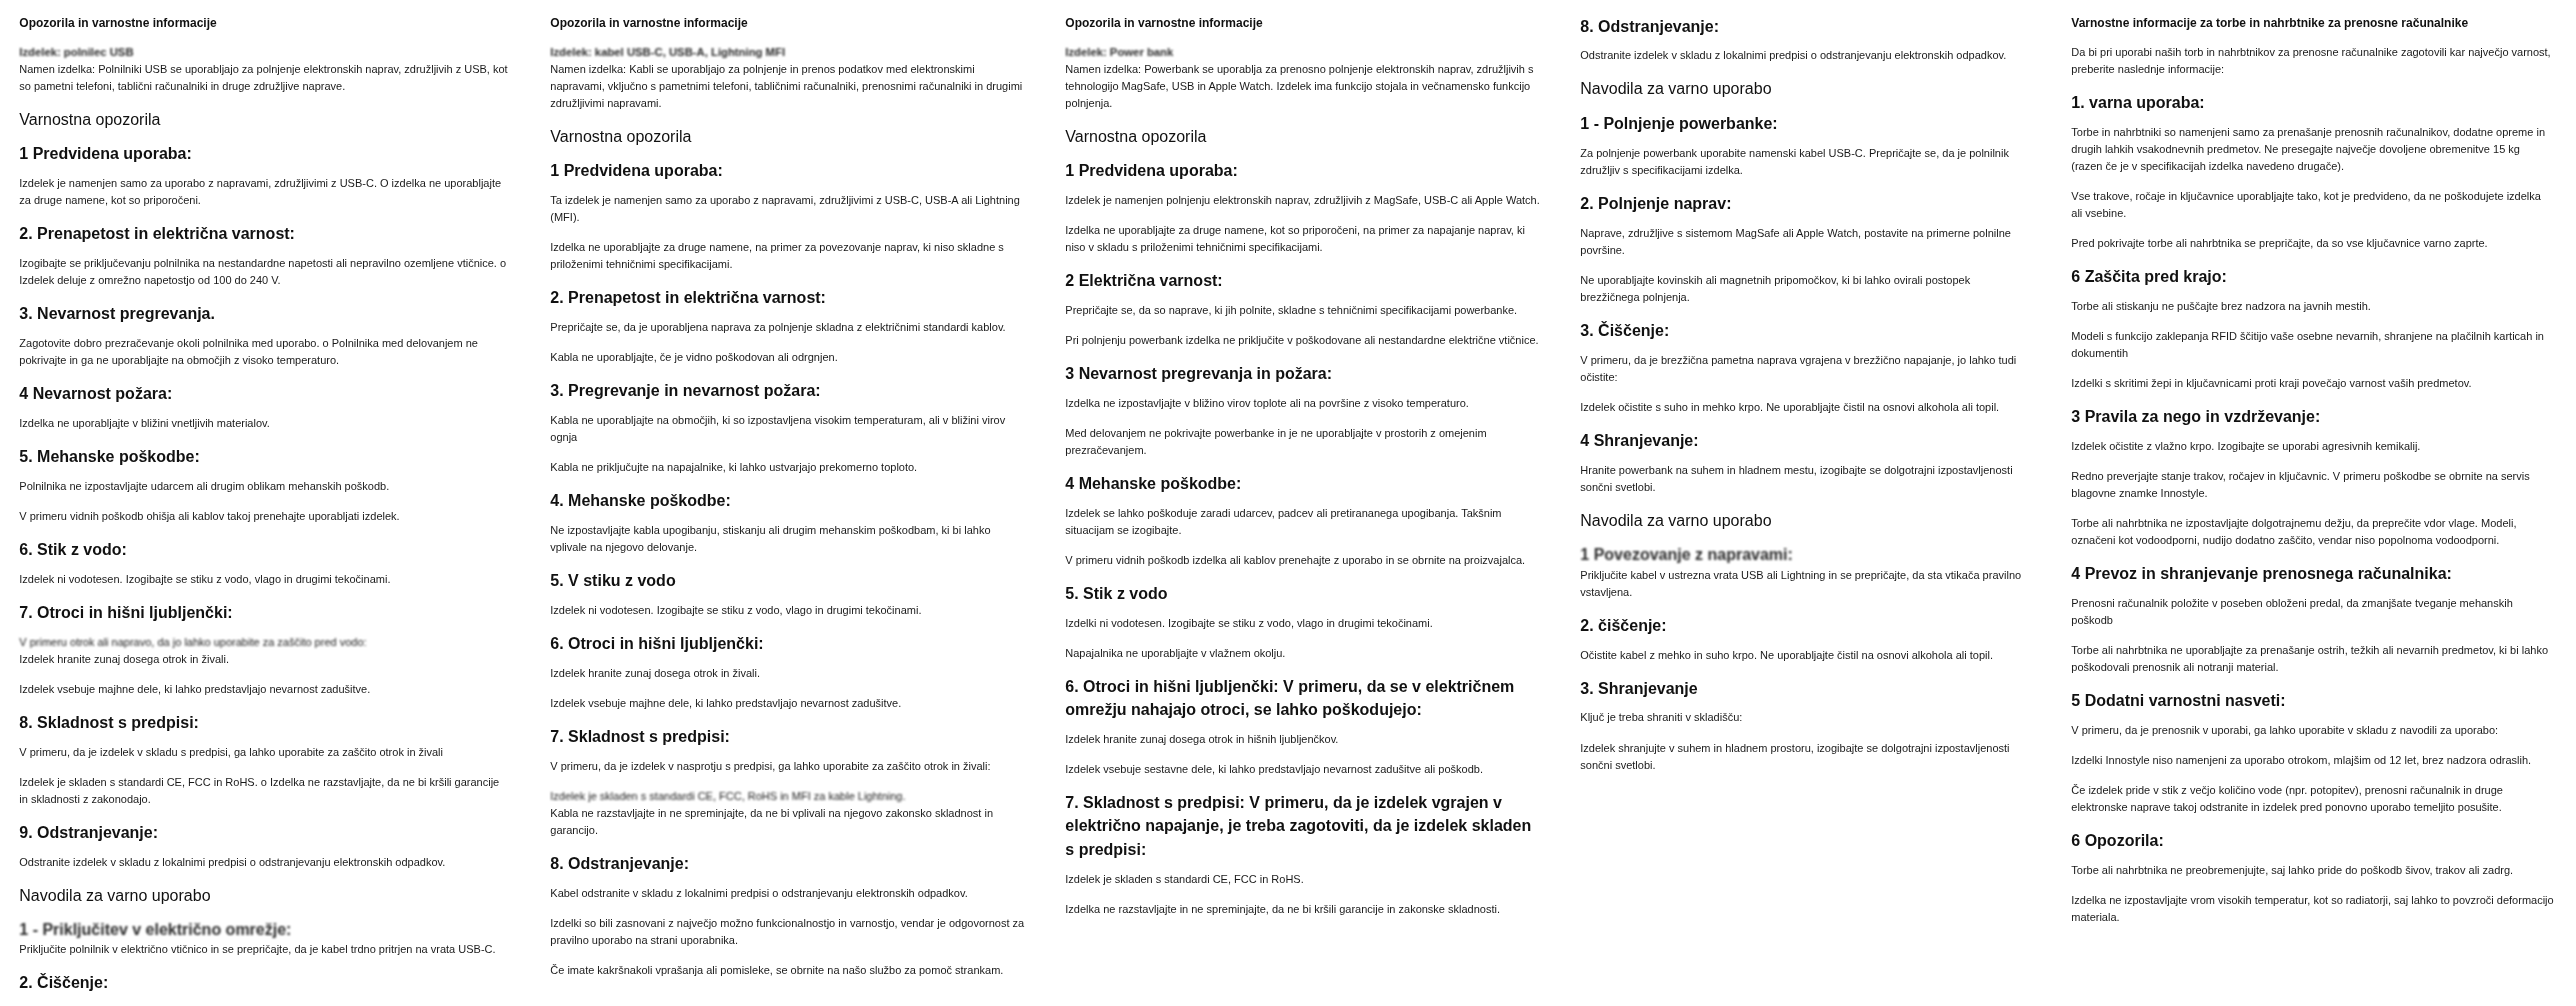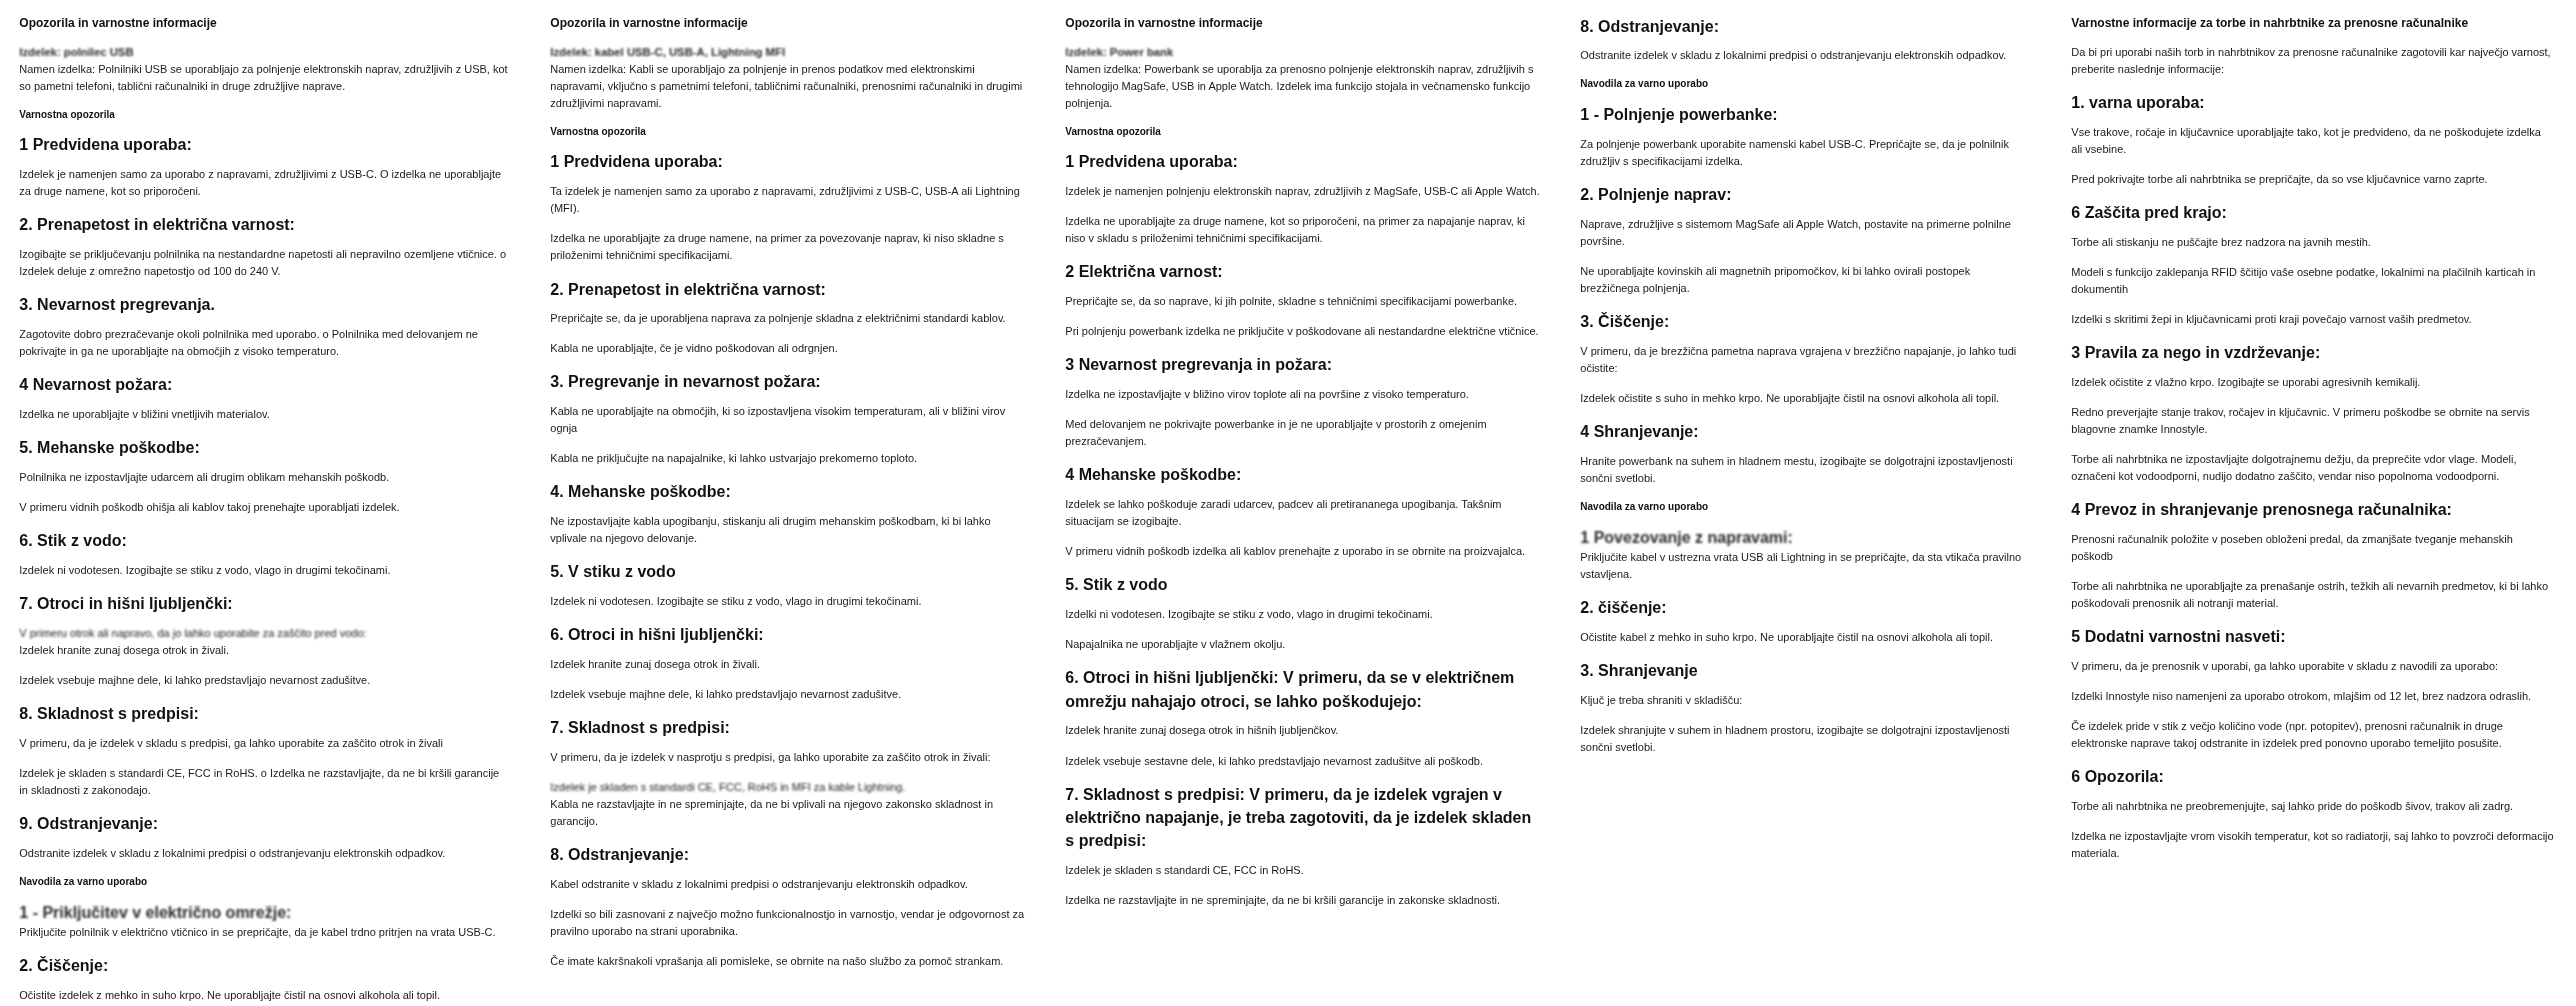--- a/index.html
+++ b/index.html
@@ -55,22 +55,22 @@
     color: #1a1a1a;
   }
   .heading {
     font-size: 16px;
     font-weight: bold;
     line-height: 1.45;
     margin: 0 0 9.7px 0;
     color: #111;
   }
   .section-head {
-    font-size: 10px;
-    font-weight: bold;
+    font-size: 16px;
+    font-weight: normal;
     line-height: 1.45;
     margin: 4.8px 0 11.3px 0;
     color: #111;
   }
   .blurred {
     color: #2a2a2a;
     filter: blur(1.3px);
     display: inline;
   }
   .blurred-soft {
@@ -83,25 +83,26 @@
 
 <div class="page">
   <div class="col col-1"><div class="doc-title">Opozorila in varnostne informacije</div><div class="subtitle blurred">Izdelek: polnilec USB</div><div class="para">Namen izdelka: Polnilniki USB se uporabljajo za polnjenje elektronskih naprav, združljivih z USB, kot so pametni telefoni, tablični računalniki in druge združljive naprave.</div><div class="section-head">Varnostna opozorila</div><div class="heading">1 Predvidena uporaba:</div><div class="para">Izdelek je namenjen samo za uporabo z napravami, združljivimi z USB-C. O izdelka ne uporabljajte za druge namene, kot so priporočeni.</div><div class="heading">2. Prenapetost in električna varnost:</div><div class="para">Izogibajte se priključevanju polnilnika na nestandardne napetosti ali nepravilno ozemljene vtičnice. o Izdelek deluje z omrežno napetostjo od 100 do 240 V.</div><div class="heading">3. Nevarnost pregrevanja.</div><div class="para">Zagotovite dobro prezračevanje okoli polnilnika med uporabo. o Polnilnika med delovanjem ne pokrivajte in ga ne uporabljajte na območjih z visoko temperaturo.</div><div class="heading">4 Nevarnost požara:</div><div class="para">Izdelka ne uporabljajte v bližini vnetljivih materialov.</div><div class="heading">5. Mehanske poškodbe:</div><div class="para">Polnilnika ne izpostavljajte udarcem ali drugim oblikam mehanskih poškodb.</div><div class="para">V primeru vidnih poškodb ohišja ali kablov takoj prenehajte uporabljati izdelek.</div><div class="heading">6. Stik z vodo:</div><div class="para">Izdelek ni vodotesen. Izogibajte se stiku z vodo, vlago in drugimi tekočinami.</div><div class="heading">7. Otroci in hišni ljubljenčki:</div><div class="para blurred-soft">V primeru otrok ali napravo, da jo lahko uporabite za zaščito pred vodo:</div><div class="para">Izdelek hranite zunaj dosega otrok in živali.</div><div class="para">Izdelek vsebuje majhne dele, ki lahko predstavljajo nevarnost zadušitve.</div><div class="heading">8. Skladnost s predpisi:</div><div class="para">V primeru, da je izdelek v skladu s predpisi, ga lahko uporabite za zaščito otrok in živali</div><div class="para">Izdelek je skladen s standardi CE, FCC in RoHS. o Izdelka ne razstavljajte, da ne bi kršili garancije in skladnosti z zakonodajo.</div><div class="heading">9. Odstranjevanje:</div><div class="para">Odstranite izdelek v skladu z lokalnimi predpisi o odstranjevanju elektronskih odpadkov.</div><div class="section-head">Navodila za varno uporabo</div><div class="heading blurred">1 - Priključitev v električno omrežje:</div><div class="para">Priključite polnilnik v električno vtičnico in se prepričajte, da je kabel trdno pritrjen na vrata USB-C.</div><div class="heading">2. Čiščenje:</div><div class="para">Očistite izdelek z mehko in suho krpo. Ne uporabljajte čistil na osnovi alkohola ali topil.</div><div class="heading">3. Shranjevanje:</div><div class="para">Zaščito napravo lahko shranite v skladišče, če je to potrebno</div><div class="para">Izdelek shranjujte v suhem in hladnem prostoru, izogibajte se dolgotrajni izpostavljenosti sončni svetlobi.</div></div>
   <div class="col col-2"><div class="doc-title">Opozorila in varnostne informacije</div><div class="subtitle blurred">Izdelek: kabel USB-C, USB-A, Lightning MFI</div><div class="para">Namen izdelka: Kabli se uporabljajo za polnjenje in prenos podatkov med elektronskimi napravami, vključno s pametnimi telefoni, tabličnimi računalniki, prenosnimi računalniki in drugimi združljivimi napravami.</div><div class="section-head">Varnostna opozorila</div><div class="heading">1 Predvidena uporaba:</div><div class="para">Ta izdelek je namenjen samo za uporabo z napravami, združljivimi z USB-C, USB-A ali Lightning (MFI).</div><div class="para">Izdelka ne uporabljajte za druge namene, na primer za povezovanje naprav, ki niso skladne s priloženimi tehničnimi specifikacijami.</div><div class="heading">2. Prenapetost in električna varnost:</div><div class="para">Prepričajte se, da je uporabljena naprava za polnjenje skladna z električnimi standardi kablov.</div><div class="para">Kabla ne uporabljajte, če je vidno poškodovan ali odrgnjen.</div><div class="heading">3. Pregrevanje in nevarnost požara:</div><div class="para">Kabla ne uporabljajte na območjih, ki so izpostavljena visokim temperaturam, ali v bližini virov ognja</div><div class="para">Kabla ne priključujte na napajalnike, ki lahko ustvarjajo prekomerno toploto.</div><div class="heading">4. Mehanske poškodbe:</div><div class="para">Ne izpostavljajte kabla upogibanju, stiskanju ali drugim mehanskim poškodbam, ki bi lahko vplivale na njegovo delovanje.</div><div class="heading">5. V stiku z vodo</div><div class="para">Izdelek ni vodotesen. Izogibajte se stiku z vodo, vlago in drugimi tekočinami.</div><div class="heading">6. Otroci in hišni ljubljenčki:</div><div class="para">Izdelek hranite zunaj dosega otrok in živali.</div><div class="para">Izdelek vsebuje majhne dele, ki lahko predstavljajo nevarnost zadušitve.</div><div class="heading">7. Skladnost s predpisi:</div><div class="para">V primeru, da je izdelek v nasprotju s predpisi, ga lahko uporabite za zaščito otrok in živali:</div><div class="para blurred-soft">Izdelek je skladen s standardi CE, FCC, RoHS in MFI za kable Lightning.</div><div class="para">Kabla ne razstavljajte in ne spreminjajte, da ne bi vplivali na njegovo zakonsko skladnost in garancijo.</div><div class="heading">8. Odstranjevanje:</div><div class="para">Kabel odstranite v skladu z lokalnimi predpisi o odstranjevanju elektronskih odpadkov.</div><div class="para">Izdelki so bili zasnovani z največjo možno funkcionalnostjo in varnostjo, vendar je odgovornost za pravilno uporabo na strani uporabnika.</div><div class="para">Če imate kakršnakoli vprašanja ali pomisleke, se obrnite na našo službo za pomoč strankam.</div></div>
   <div class="col col-3"><div class="doc-title">Opozorila in varnostne informacije</div><div class="subtitle blurred">Izdelek: Power bank</div><div class="para">Namen izdelka: Powerbank se uporablja za prenosno polnjenje elektronskih naprav, združljivih s tehnologijo MagSafe, USB in Apple Watch. Izdelek ima funkcijo stojala in večnamensko funkcijo polnjenja.</div><div class="section-head">Varnostna opozorila</div><div class="heading">1 Predvidena uporaba:</div><div class="para">Izdelek je namenjen polnjenju elektronskih naprav, združljivih z MagSafe, USB-C ali Apple Watch.</div><div class="para">Izdelka ne uporabljajte za druge namene, kot so priporočeni, na primer za napajanje naprav, ki niso v skladu s priloženimi tehničnimi specifikacijami.</div><div class="heading">2 Električna varnost:</div><div class="para">Prepričajte se, da so naprave, ki jih polnite, skladne s tehničnimi specifikacijami powerbanke.</div><div class="para">Pri polnjenju powerbank izdelka ne priključite v poškodovane ali nestandardne električne vtičnice.</div><div class="heading">3 Nevarnost pregrevanja in požara:</div><div class="para">Izdelka ne izpostavljajte v bližino virov toplote ali na površine z visoko temperaturo.</div><div class="para">Med delovanjem ne pokrivajte powerbanke in je ne uporabljajte v prostorih z omejenim prezračevanjem.</div><div class="heading">4 Mehanske poškodbe:</div><div class="para">Izdelek se lahko poškoduje zaradi udarcev, padcev ali pretirananega upogibanja. Takšnim situacijam se izogibajte.</div><div class="para">V primeru vidnih poškodb izdelka ali kablov prenehajte z uporabo in se obrnite na proizvajalca.</div><div class="heading">5. Stik z vodo</div><div class="para">Izdelki ni vodotesen. Izogibajte se stiku z vodo, vlago in drugimi tekočinami.</div><div class="para">Napajalnika ne uporabljajte v vlažnem okolju.</div><div class="heading">6. Otroci in hišni ljubljenčki: V primeru, da se v električnem omrežju nahajajo otroci, se lahko poškodujejo:</div><div class="para">Izdelek hranite zunaj dosega otrok in hišnih ljubljenčkov.</div><div class="para">Izdelek vsebuje sestavne dele, ki lahko predstavljajo nevarnost zadušitve ali poškodb.</div><div class="heading">7. Skladnost s predpisi: V primeru, da je izdelek vgrajen v električno napajanje, je treba zagotoviti, da je izdelek skladen s predpisi:</div><div class="para">Izdelek je skladen s standardi CE, FCC in RoHS.</div><div class="para">Izdelka ne razstavljajte in ne spreminjajte, da ne bi kršili garancije in zakonske skladnosti.</div></div>
   <div class="col col-4"><div class="heading">8. Odstranjevanje:</div><div class="para">Odstranite izdelek v skladu z lokalnimi predpisi o odstranjevanju elektronskih odpadkov.</div><div class="section-head">Navodila za varno uporabo</div><div class="heading">1 - Polnjenje powerbanke:</div><div class="para">Za polnjenje powerbank uporabite namenski kabel USB-C. Prepričajte se, da je polnilnik združljiv s specifikacijami izdelka.</div><div class="heading">2. Polnjenje naprav:</div><div class="para">Naprave, združljive s sistemom MagSafe ali Apple Watch, postavite na primerne polnilne površine.</div><div class="para">Ne uporabljajte kovinskih ali magnetnih pripomočkov, ki bi lahko ovirali postopek brezžičnega polnjenja.</div><div class="heading">3. Čiščenje:</div><div class="para">V primeru, da je brezžična pametna naprava vgrajena v brezžično napajanje, jo lahko tudi očistite:</div><div class="para">Izdelek očistite s suho in mehko krpo. Ne uporabljajte čistil na osnovi alkohola ali topil.</div><div class="heading">4 Shranjevanje:</div><div class="para">Hranite powerbank na suhem in hladnem mestu, izogibajte se dolgotrajni izpostavljenosti sončni svetlobi.</div><div class="section-head">Navodila za varno uporabo</div><div class="heading blurred">1 Povezovanje z napravami:</div><div class="para">Priključite kabel v ustrezna vrata USB ali Lightning in se prepričajte, da sta vtikača pravilno vstavljena.</div><div class="heading">2. čiščenje:</div><div class="para">Očistite kabel z mehko in suho krpo. Ne uporabljajte čistil na osnovi alkohola ali topil.</div><div class="heading">3. Shranjevanje</div><div class="para">Ključ je treba shraniti v skladišču:</div><div class="para">Izdelek shranjujte v suhem in hladnem prostoru, izogibajte se dolgotrajni izpostavljenosti sončni svetlobi.</div></div>
   <div class="col col-5">
       <div class="doc-title">Varnostne informacije za torbe in nahrbtnike za prenosne računalnike</div>
       <div class="para">Da bi pri uporabi naših torb in nahrbtnikov za prenosne računalnike zagotovili kar največjo varnost, preberite naslednje informacije:</div>
       <div class="heading">1. varna uporaba:</div>
+      <div class="para">Torbe in nahrbtniki so namenjeni samo za prenašanje prenosnih računalnikov, dodatne opreme in drugih lahkih vsakodnevnih predmetov. Ne presegajte največje dovoljene obremenitve 15 kg (razen če je v specifikacijah izdelka navedeno drugače).</div>
       <div class="para">Vse trakove, ročaje in ključavnice uporabljajte tako, kot je predvideno, da ne poškodujete izdelka ali vsebine.</div>
       <div class="para">Pred pokrivajte torbe ali nahrbtnika se prepričajte, da so vse ključavnice varno zaprte.</div>
       <div class="heading">6 Zaščita pred krajo:</div>
       <div class="para">Torbe ali stiskanju ne puščajte brez nadzora na javnih mestih.</div>
-      <div class="para">Modeli s funkcijo zaklepanja RFID ščitijo vaše osebne podatke, lokalnimi na plačilnih karticah in dokumentih</div>
+      <div class="para">Modeli s funkcijo zaklepanja RFID ščitijo vaše osebne nevarnih, shranjene na plačilnih karticah in dokumentih</div>
       <div class="para">Izdelki s skritimi žepi in ključavnicami proti kraji povečajo varnost vaših predmetov.</div>
       <div class="heading">3 Pravila za nego in vzdrževanje:</div>
       <div class="para">Izdelek očistite z vlažno krpo. Izogibajte se uporabi agresivnih kemikalij.</div>
       <div class="para">Redno preverjajte stanje trakov, ročajev in ključavnic. V primeru poškodbe se obrnite na servis blagovne znamke Innostyle.</div>
       <div class="para">Torbe ali nahrbtnika ne izpostavljajte dolgotrajnemu dežju, da preprečite vdor vlage. Modeli, označeni kot vodoodporni, nudijo dodatno zaščito, vendar niso popolnoma vodoodporni.</div>
       <div class="heading">4 Prevoz in shranjevanje prenosnega računalnika:</div>
       <div class="para">Prenosni računalnik položite v poseben obloženi predal, da zmanjšate tveganje mehanskih poškodb</div>
       <div class="para">Torbe ali nahrbtnika ne uporabljajte za prenašanje ostrih, težkih ali nevarnih predmetov, ki bi lahko poškodovali prenosnik ali notranji material.</div>
       <div class="heading">5 Dodatni varnostni nasveti:</div>
       <div class="para">V primeru, da je prenosnik v uporabi, ga lahko uporabite v skladu z navodili za uporabo:</div>

